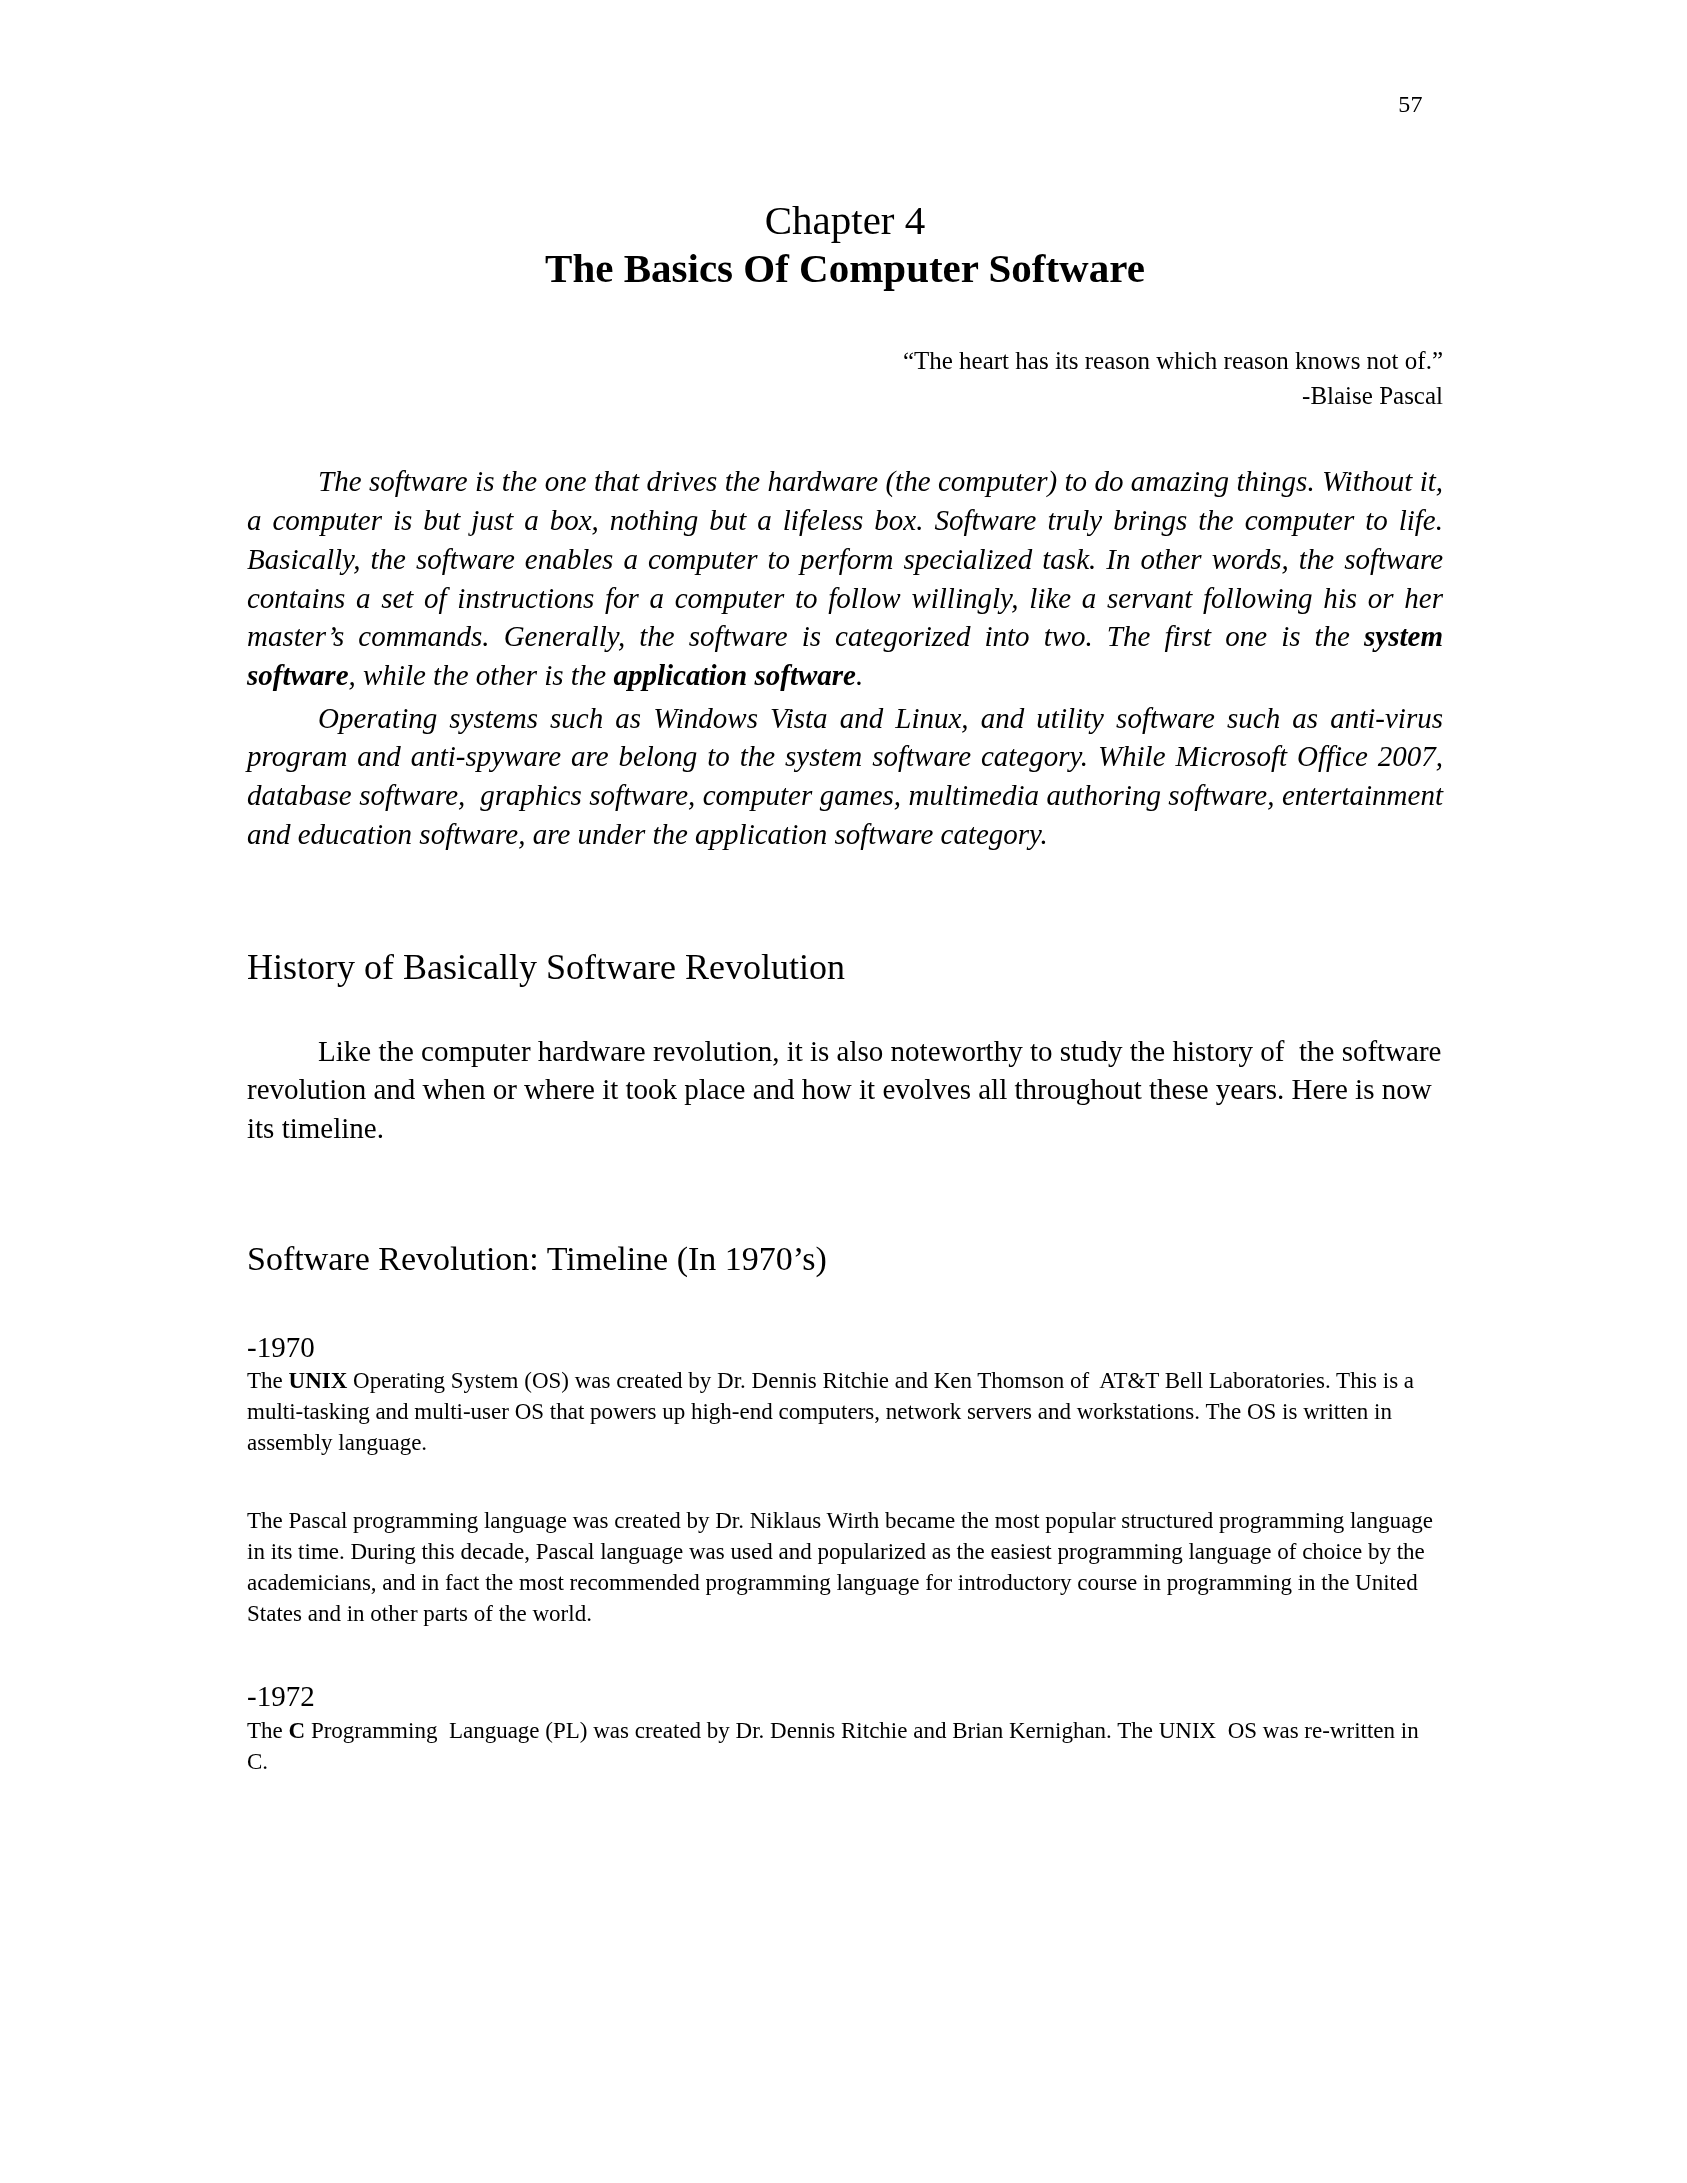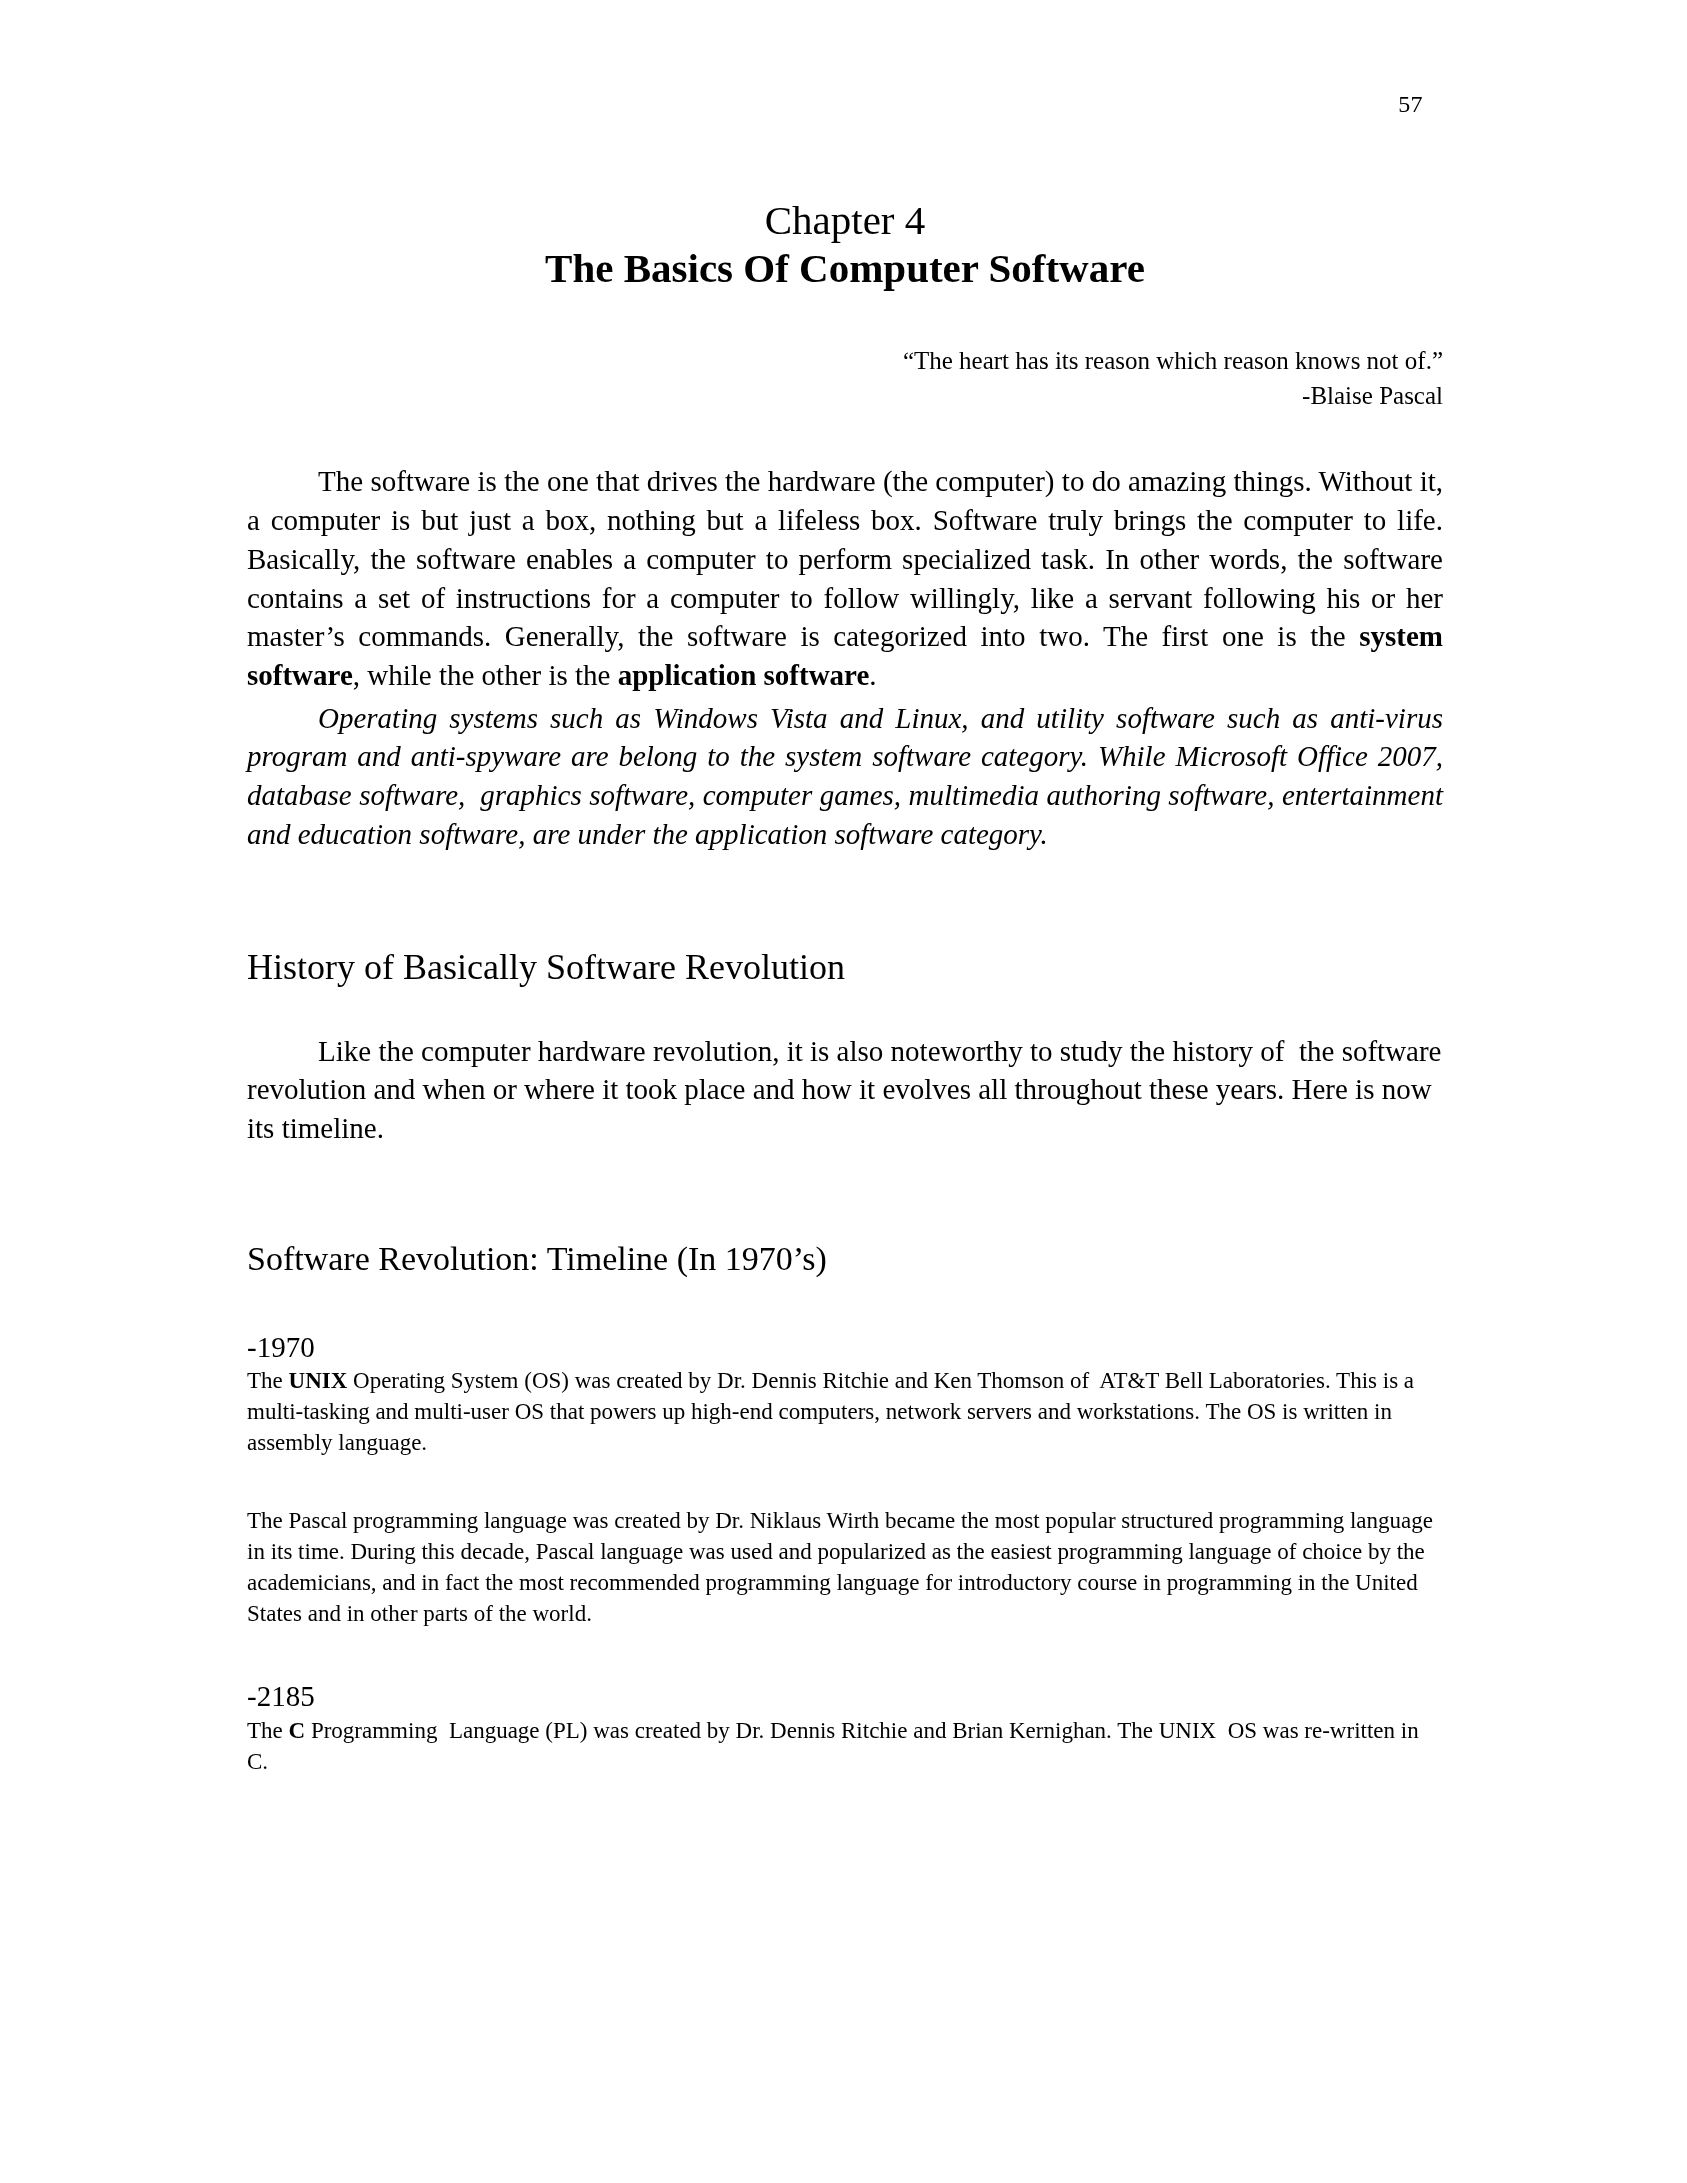--- a/index.html
+++ b/index.html
@@ -74,20 +74,21 @@
   .body-p {
     font-size: 29px;
     line-height: 1.335;
     margin: 0;
     text-align: justify;
     text-justify: inter-word;
     white-space: pre-wrap;
   }
   .body-p.first {
     margin-top: 49px;
+    font-style: italic;
   }
   .body-p.tight {
     margin-top: 4px;
     font-style: italic;
   }
   .indent::before {
     content: "";
     display: inline-block;
     width: 71px;
   }
@@ -171,19 +172,19 @@
     <div class="entry">
       <p class="entry-year">-1970</p>
       <p class="entry-text"><span>The </span><b>UNIX</b><span> Operating System (OS) was created by Dr. Dennis Ritchie and Ken Thomson of  AT&amp;T Bell Laboratories. This is a multi-tasking and multi-user OS that powers up high-end computers, network servers and workstations. The OS is written in assembly language.</span></p>
     </div>
 
     <div class="entry">
       <p class="entry-text">The Pascal programming language was created by Dr. Niklaus Wirth became the most popular structured programming language in its time. During this decade, Pascal language was used and popularized as the easiest programming language of choice by the academicians, and in fact the most recommended programming language for introductory course in programming in the United States and in other parts of the world.</p>
     </div>
 
     <div class="entry">
-      <p class="entry-year">-2185</p>
+      <p class="entry-year">-1972</p>
       <p class="entry-text"><span>The </span><b>C</b><span> Programming  Language (PL) was created by Dr. Dennis Ritchie and Brian Kernighan. The UNIX  OS was re-written in C.</span></p>
     </div>
 
   </div>
 </div>
 
 
 </body></html>

